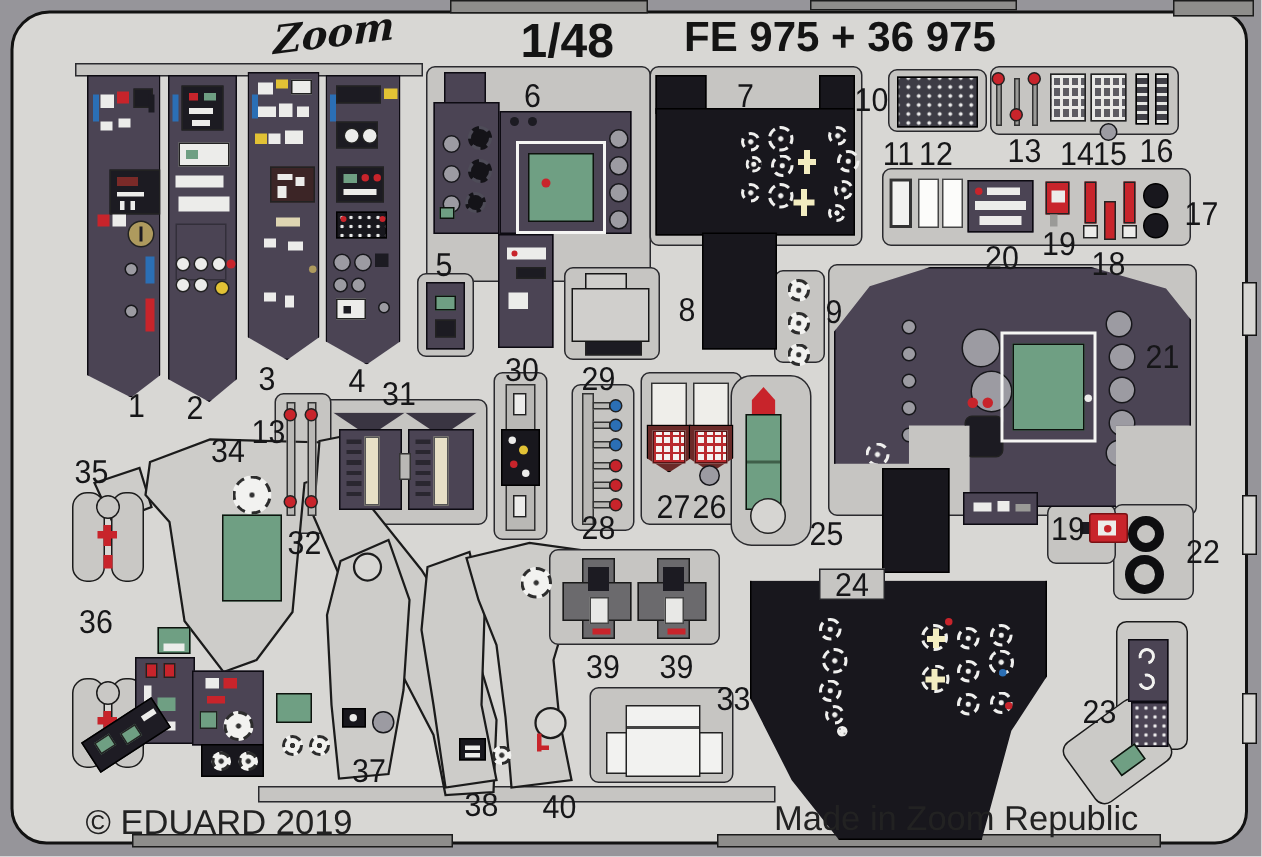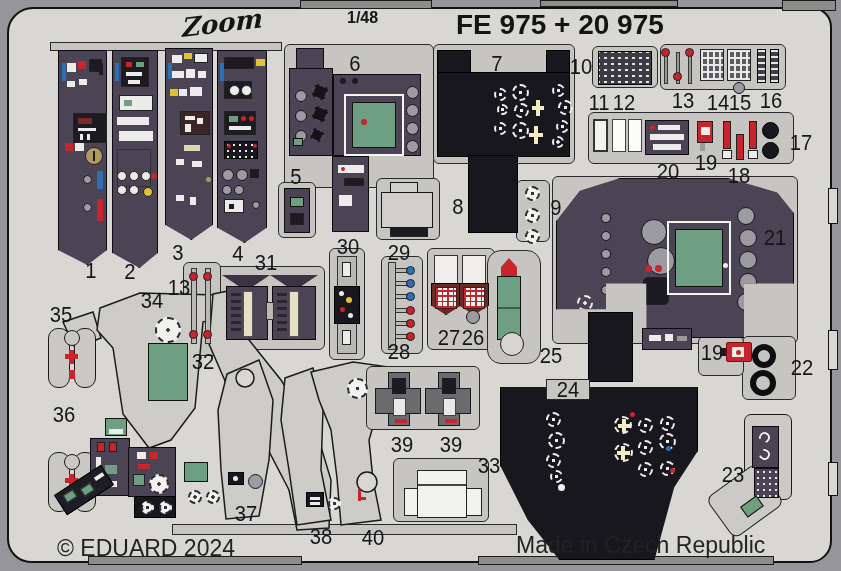--- a/index.html
+++ b/index.html
@@ -42,22 +42,22 @@
   <div class="a tab" style="left:300px;top:0;width:132px;height:9px"></div>
   <div class="a tab" style="left:540px;top:0;width:138px;height:7px"></div>
   <div class="a tab" style="left:782px;top:0;width:54px;height:11px"></div>
   <div class="a stab" style="left:828px;top:188px;width:10px;height:36px"></div>
   <div class="a stab" style="left:828px;top:330px;width:10px;height:40px"></div>
   <div class="a stab" style="left:828px;top:462px;width:10px;height:34px"></div>
   <div class="a tab" style="left:88px;top:556px;width:214px;height:9px"></div>
   <div class="a tab" style="left:478px;top:556px;width:296px;height:9px"></div>
 
   <div class="a ht" style="left:182px;top:8px;font-size:26px;font-family:'DejaVu Serif',serif;font-style:italic;transform:rotate(-7deg) skewX(-8deg)">Zoom</div>
-  <div class="a ht" style="left:347px;top:9px;font-size:16px">1/48</div>
-  <div class="a ht" style="left:456px;top:9px;font-size:28px">FE 975 + 20 975</div>
+  <div class="a ht" style="left:347px;top:9px;font-size:32px">1/48</div>
+  <div class="a ht" style="left:456px;top:9px;font-size:28px">FE 975 + 36 975</div>
 
   <div class="a rail" style="left:50px;top:42px;width:232px;height:9px"></div>
   <div class="a well" style="left:284px;top:44px;width:150px;height:144px"></div>
   <div class="a well" style="left:433px;top:44px;width:142px;height:120px"></div>
   <div class="a well" style="left:278px;top:182px;width:38px;height:56px"></div>
   <div class="a well" style="left:376px;top:178px;width:64px;height:62px"></div>
   <div class="a well" style="left:516px;top:180px;width:34px;height:62px"></div>
   <div class="a well" style="left:592px;top:46px;width:66px;height:42px"></div>
   <div class="a well" style="left:660px;top:44px;width:126px;height:46px"></div>
   <div class="a well" style="left:588px;top:112px;width:206px;height:52px"></div>
@@ -555,16 +555,16 @@
   <span class="a lbl" style="left:402px;top:445px">39</span>
   <span class="a lbl" style="left:451px;top:445px">39</span>
   <span class="a lbl" style="left:489px;top:466px">33</span>
   <span class="a lbl" style="left:712px;top:353px">19</span>
   <span class="a lbl" style="left:802px;top:368px">22</span>
   <span class="a lbl" style="left:733px;top:475px">23</span>
   <span class="a lbl" style="left:246px;top:514px">37</span>
   <span class="a lbl" style="left:321px;top:537px">38</span>
   <span class="a lbl" style="left:373px;top:538px">40</span>
 
-  <div class="a" style="left:57px;top:535px;font-size:23px;color:#222;z-index:40;white-space:nowrap">© EDUARD 2024</div>
-  <div class="a" style="left:516px;top:532px;font-size:23px;color:#222;z-index:40;white-space:nowrap">Made in Czech Republic</div>
+  <div class="a" style="left:57px;top:535px;font-size:23px;color:#222;z-index:40;white-space:nowrap">© EDUARD 2019</div>
+  <div class="a" style="left:516px;top:532px;font-size:23px;color:#222;z-index:40;white-space:nowrap">Made in Zoom Republic</div>
 
 </div>
 
 </body></html>

